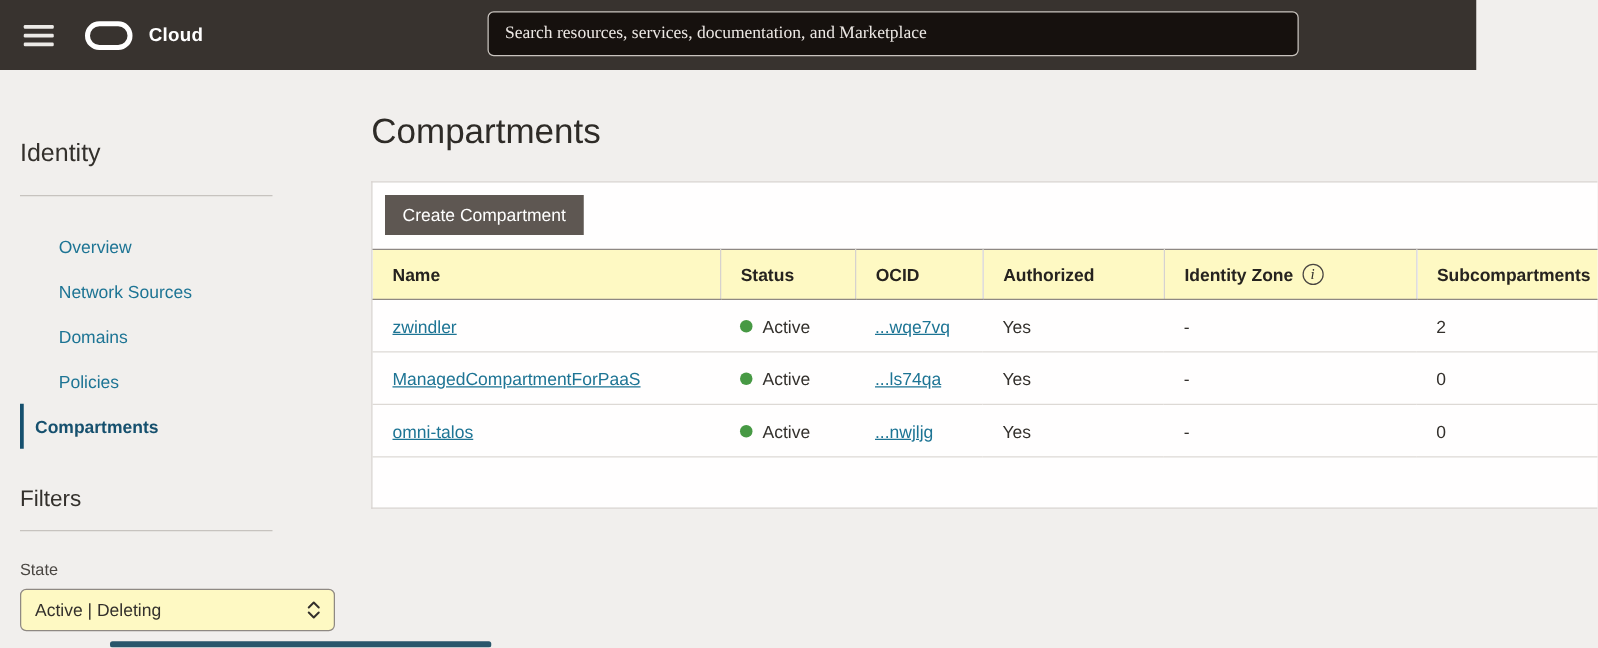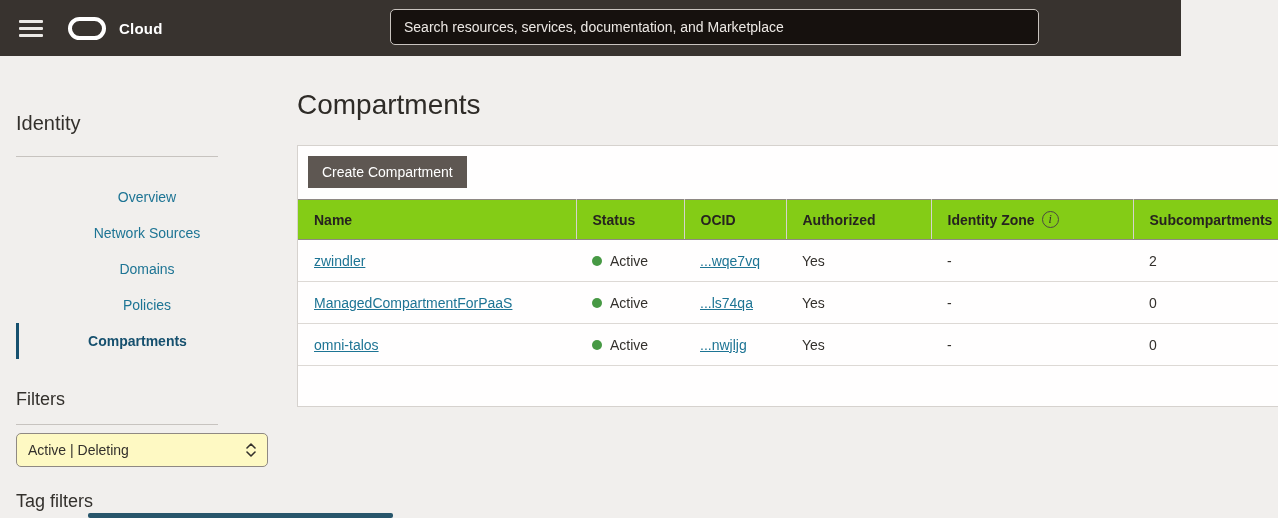--- a/index.html
+++ b/index.html
@@ -29,38 +29,38 @@
   }
   .brand {
     margin-left: 13px; color: #ffffff; font-size: 15px; font-weight: 700;
     letter-spacing: 0.2px;
   }
   .search-wrap { position: absolute; left: 390px; top: 9px; }
   .search-input {
     width: 649px; height: 36px;
     background: #16110e; border: 1px solid #c8c3be; border-radius: 5px;
     color: #fca5a5; font-size: 14px; padding: 0 13px;
-    font-family: Liberation Sans, sans-serif;
+    font-family: Liberation Serif, serif;
     outline: none;
   }
   .search-input::placeholder { color: #ece8e4; opacity: 1; }
 
   
   .sidebar {
     position: absolute; top: 72px; left: 0; width: 247px; height: 462px;
   }
   .sidebar-title {
     margin: 40px 0 0 16px; font-size: 20px; font-weight: 400; color: #33302c;
   }
   .sb-divider { border: none; border-top: 1px solid #c7c3bf; margin: 21px 29px 0 16px; }
   .sb-nav { margin-top: 22px; }
   .sb-item {
     display: flex; align-items: center; height: 36px;
     padding-left: 28px; font-size: 14px; color: #1d7494; cursor: pointer;
-    border-left: 3px solid transparent; margin-left: 16px; justify-content: center;
+    border-left: 3px solid transparent; margin-left: 16px;
   }
   .sb-item.active {
     border-left-color: #16506e; color: #16506e; font-weight: 700;
     padding-left: 9px;
   }
   .filters-title { margin: 30px 0 4px 16px; font-size: 18px; font-weight: 400; color: #33302c; }
   .state-label { margin: 23px 0 0 16px; font-size: 13px; color: #4a4642; }
   .state-select {
     margin: 8px 0 0 16px; width: 252px; height: 34px;
     background: #fef9c3; border: 1px solid #8f8983; border-radius: 5px;
@@ -85,21 +85,21 @@
     margin: 10px; height: 32px; padding: 0 14px;
     background: #5e5752; color: #ffffff; font-size: 14px;
     border: none; border-radius: 0; cursor: pointer;
     font-family: "Liberation Sans", sans-serif;
   }
   table.cmp-table { border-collapse: collapse; width: 100%; table-layout: fixed; margin-top: 1px; }
   .cmp-table th {
     height: 40px; text-align: left; font-size: 14px; font-weight: 700; color: #26231f;
     border-top: 1px solid #8e8883; border-bottom: 1px solid #8e8883;
     border-right: 1px solid #d6d2ce; padding: 0 8px 0 16px;
-    background: #84cc16; white-space: nowrap; overflow: hidden;
+    background: #fef9c3; white-space: nowrap; overflow: hidden;
   }
   .cmp-table th:last-child { border-right: none; }
   .cmp-table td {
     height: 41px; font-size: 14px; color: #33302c;
     border-bottom: 1px solid #ddd9d5; padding: 0 8px 0 16px;
     white-space: nowrap; overflow: hidden;
   }
   .cmp-table a { color: #1d7494; text-decoration: underline; cursor: pointer; }
   .status-cell { display: flex; align-items: center; height: 41px; }
   .dot {
@@ -152,20 +152,21 @@
     <div class="sb-item">
       <span>Policies</span>
     </div>
     <div class="sb-item active">
       <span>Compartments</span>
     </div>
   </nav>
 
   <h3 class="filters-title">Filters</h3>
   <hr class="sb-divider" style="margin-top:14px">
+  <div class="state-label">State</div>
   <div class="state-select">
     <span>Active | Deleting</span>
     <span class="stepper">
       <svg width="12" height="16" viewBox="0 0 12 16">
         <path d="M2 6 L6 2 L10 6" fill="none" stroke="#33302c" stroke-width="1.6" stroke-linecap="round" stroke-linejoin="round"></path>
         <path d="M2 10 L6 14 L10 10" fill="none" stroke="#33302c" stroke-width="1.6" stroke-linecap="round" stroke-linejoin="round"></path>
       </svg>
     </span>
   </div>
 

